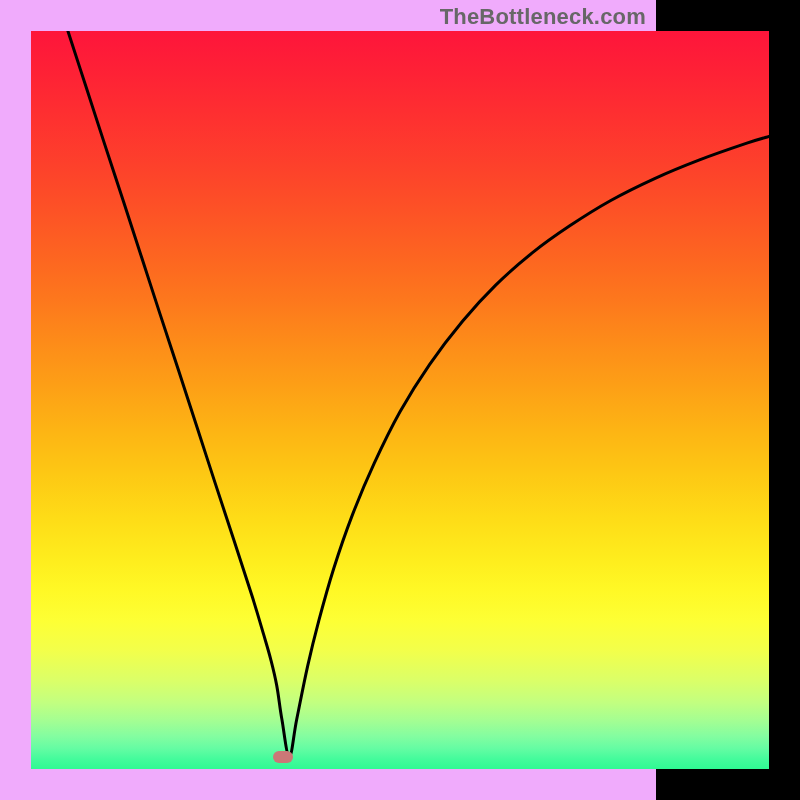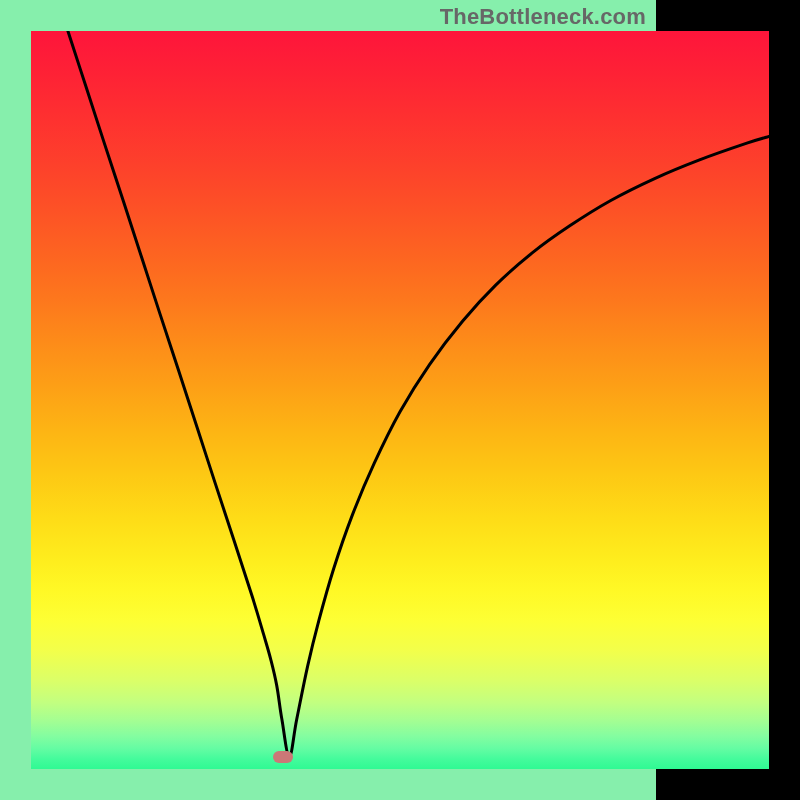--- a/index.html
+++ b/index.html
@@ -7,21 +7,21 @@
     padding: 0;
     width: 800px;
     height: 800px;
     background: #000;
     overflow: hidden;
   }
   .frame {
     position: absolute;
     width: 656px;
     height: 800px;
-    background: #86efac;
+    background: #f0abfc;
   }
   .watermark {
     position: absolute;
     top: 4px;
     right: 10px;
     font-family: Arial, Helvetica, sans-serif;
     font-size: 22px;
     font-weight: 600;
     color: #676767;
     letter-spacing: 0.2px;

